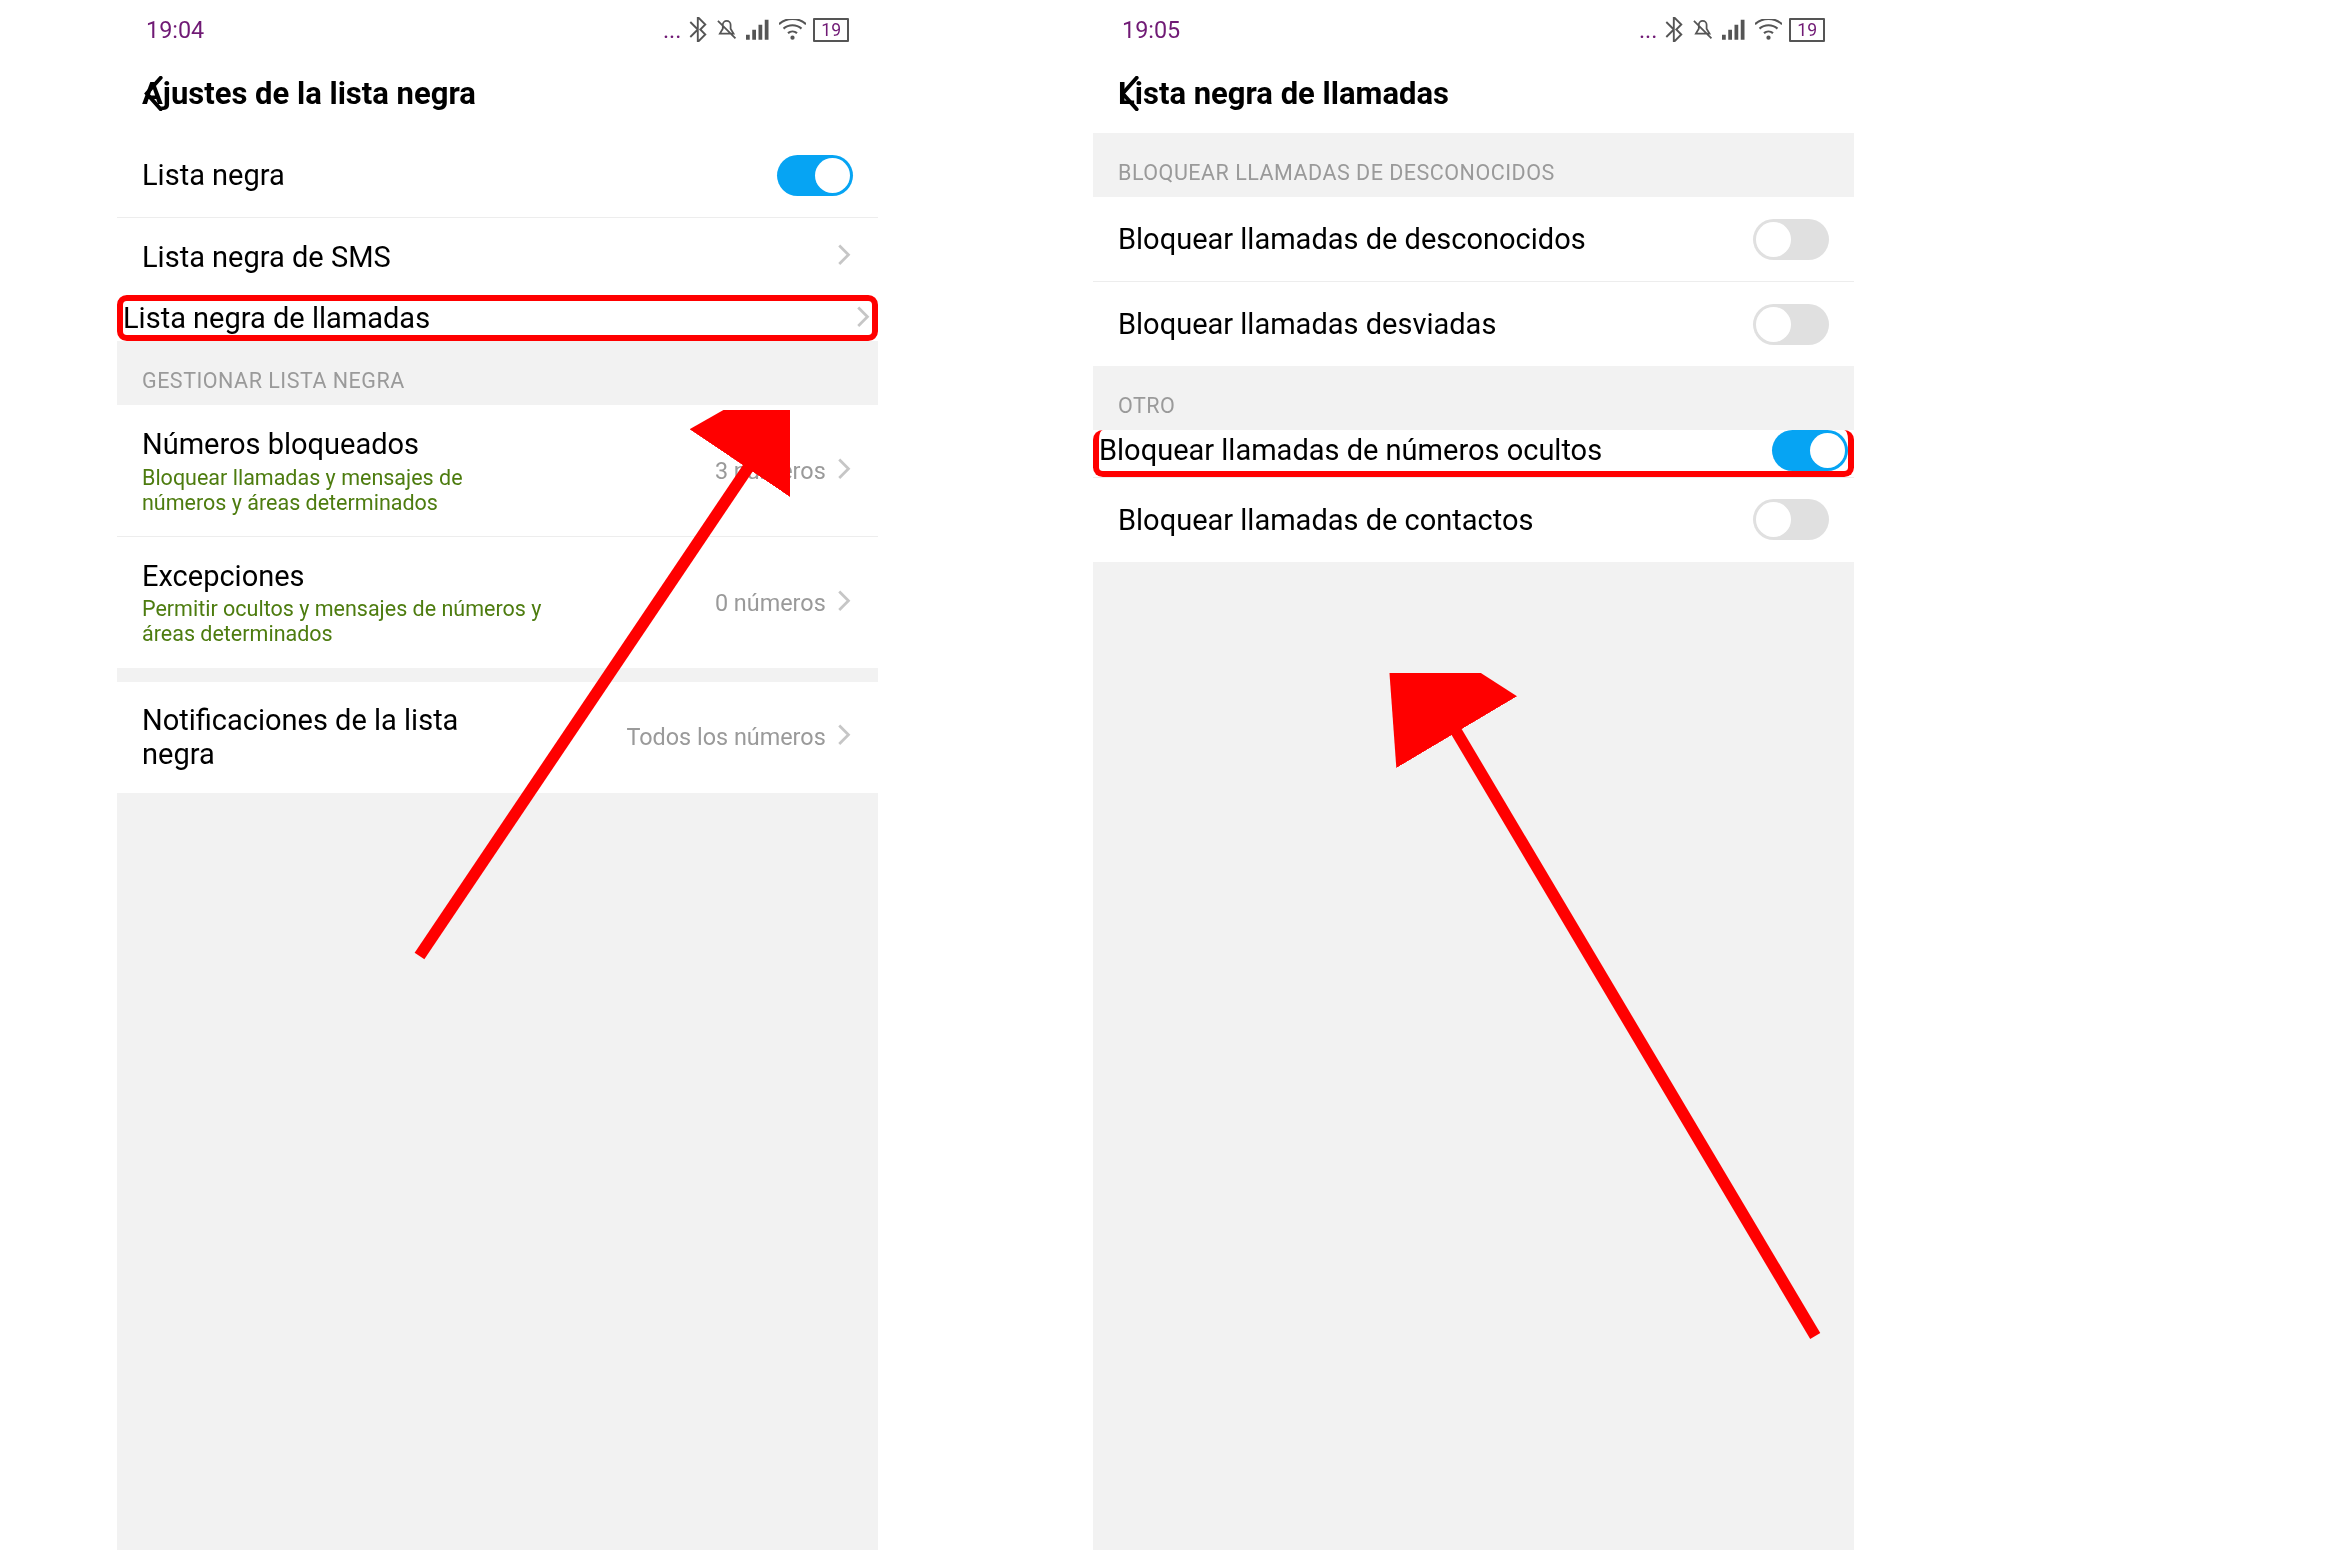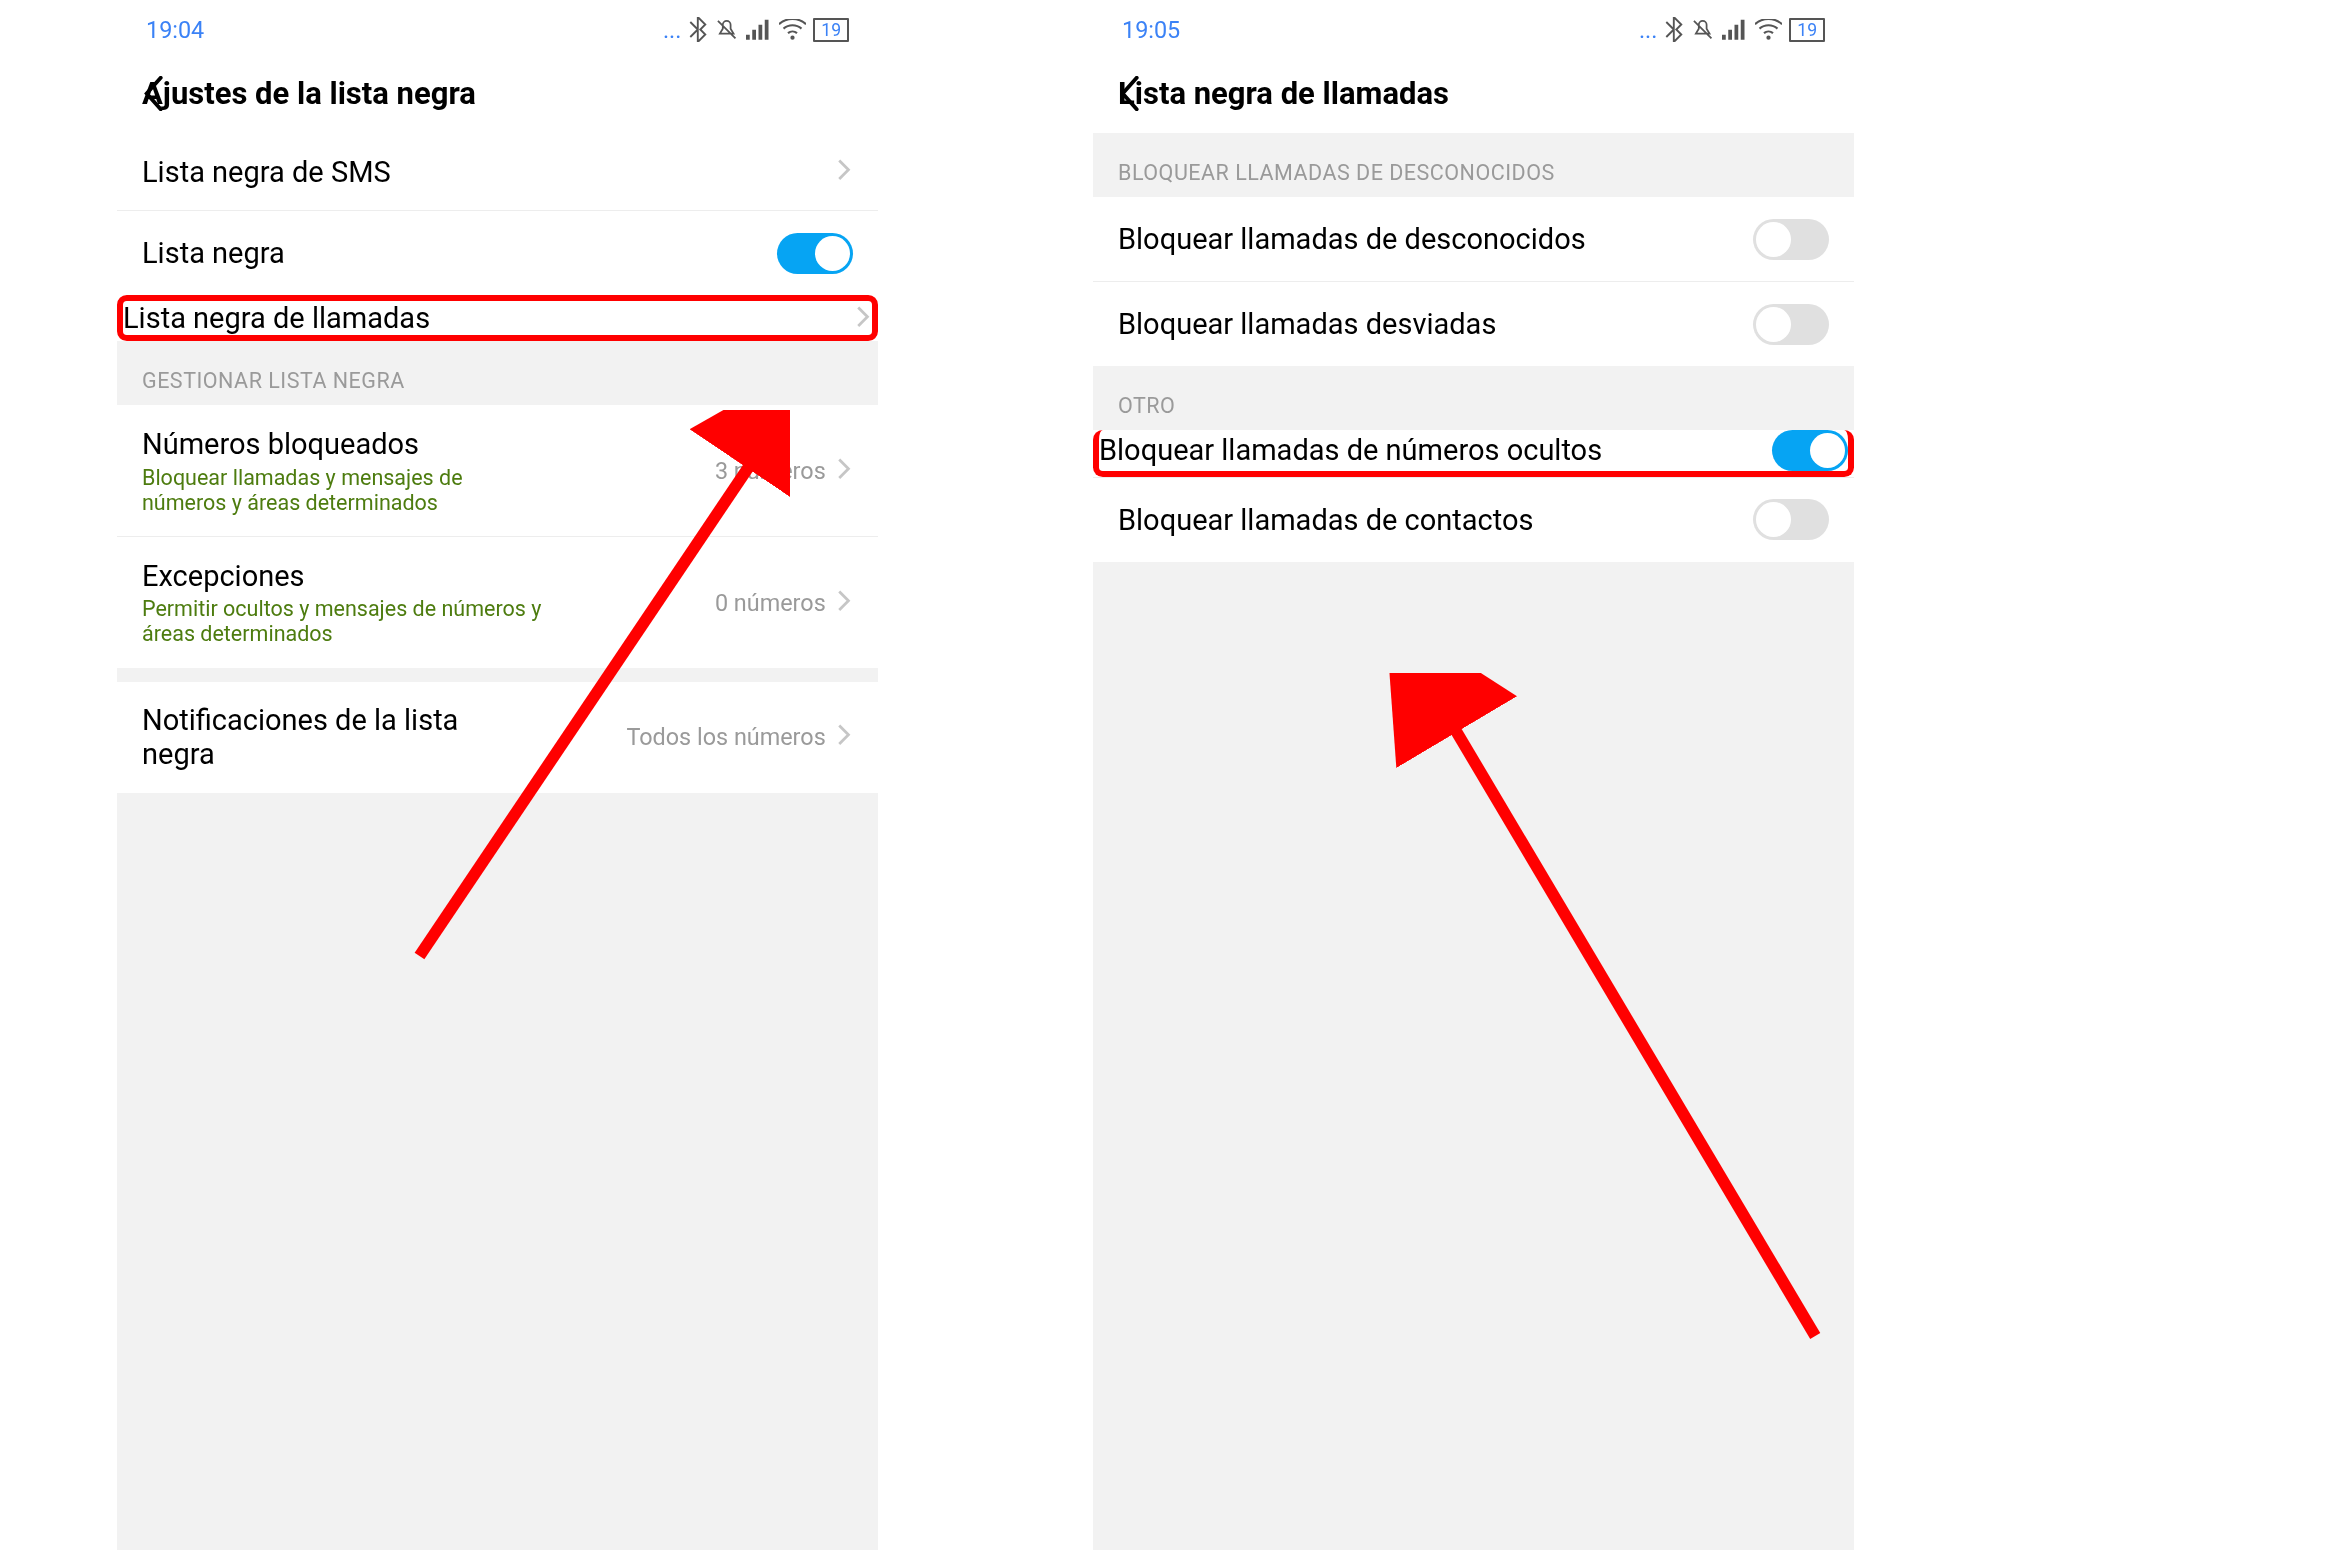--- a/index.html
+++ b/index.html
@@ -18,21 +18,21 @@
     display: flex;
     flex-direction: column;
     position: relative;
   }
   .statusbar {
     display: flex;
     justify-content: space-between;
     align-items: center;
     padding: 5.9px 29px 9.8px 29px;
     font-size: 23.4px;
-    color: #3b82f6;
+    color: #701a75;
     background: #fff;
   }
   .status-right { display: flex; align-items: center; gap: 7.8px; }
   .status-right svg { display: block; }
   .battery-pill {
     border: 2px solid #555;
     border-radius: 1px;
     padding: 0 5.9px;
     font-size: 17.6px;
   }
@@ -141,36 +141,36 @@
           <path d="M10 1L2 10l8 9" stroke="#000" stroke-width="2.2" fill="none" stroke-linecap="round"></path>
         </svg>
     </span>
     <span class="header-title">Ajustes de la lista negra</span>
   </div>
 
   <div class="list">
 
     <div class="row">
       <div class="row-body">
+          <div class="row-title">Lista negra</div>
+        </div>
+      <div class="toggle on">
+          <div class="knob"></div>
+        </div>
+    </div>
+
+    <div class="row">
+      <div class="row-body">
           <div class="row-title">Lista negra de SMS</div>
         </div>
       <span class="chevron">
         <svg width="13.7" height="21.5" viewBox="0 0 8 14">
             <path d="M1 1l6 6-6 6" stroke="#c6c6c6" stroke-width="1.8" fill="none"></path>
           </svg>
       </span>
-    </div>
-
-    <div class="row">
-      <div class="row-body">
-          <div class="row-title">Lista negra</div>
-        </div>
-      <div class="toggle on">
-          <div class="knob"></div>
-        </div>
     </div>
 
     <div class="row highlight-box">
       <div class="row-body">
           <div class="row-title">Lista negra de llamadas</div>
         </div>
       <span class="chevron">
         <svg width="13.7" height="21.5" viewBox="0 0 8 14">
             <path d="M1 1l6 6-6 6" stroke="#c6c6c6" stroke-width="1.8" fill="none"></path>
           </svg>

